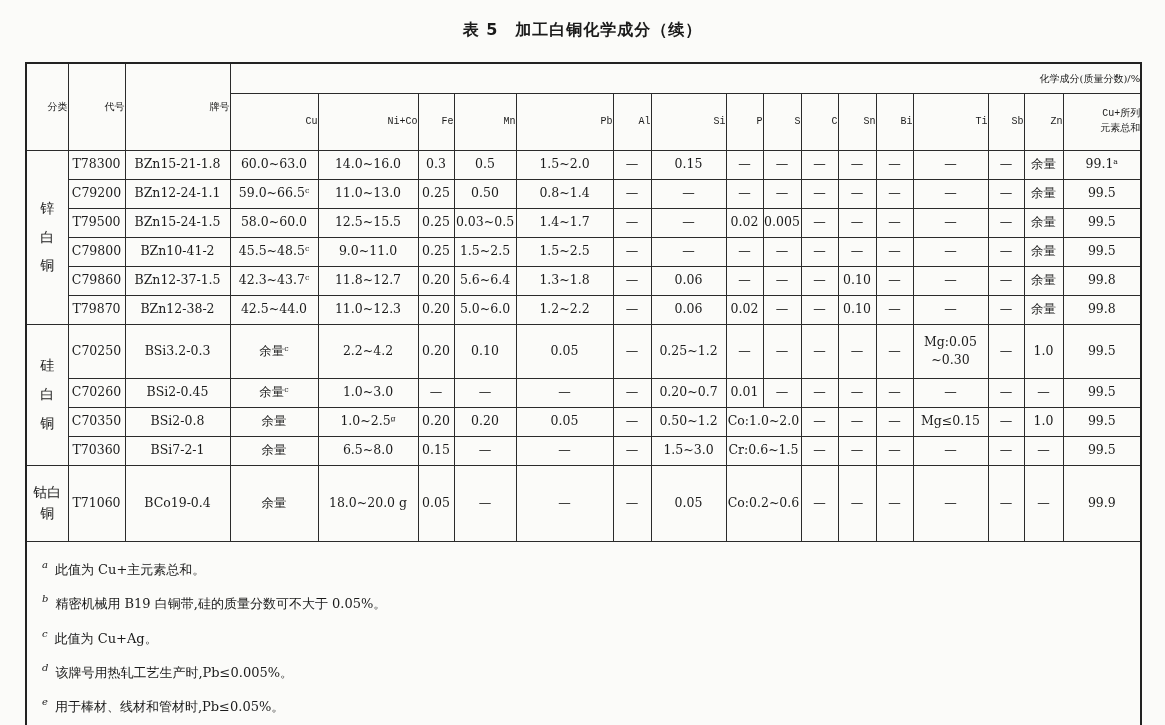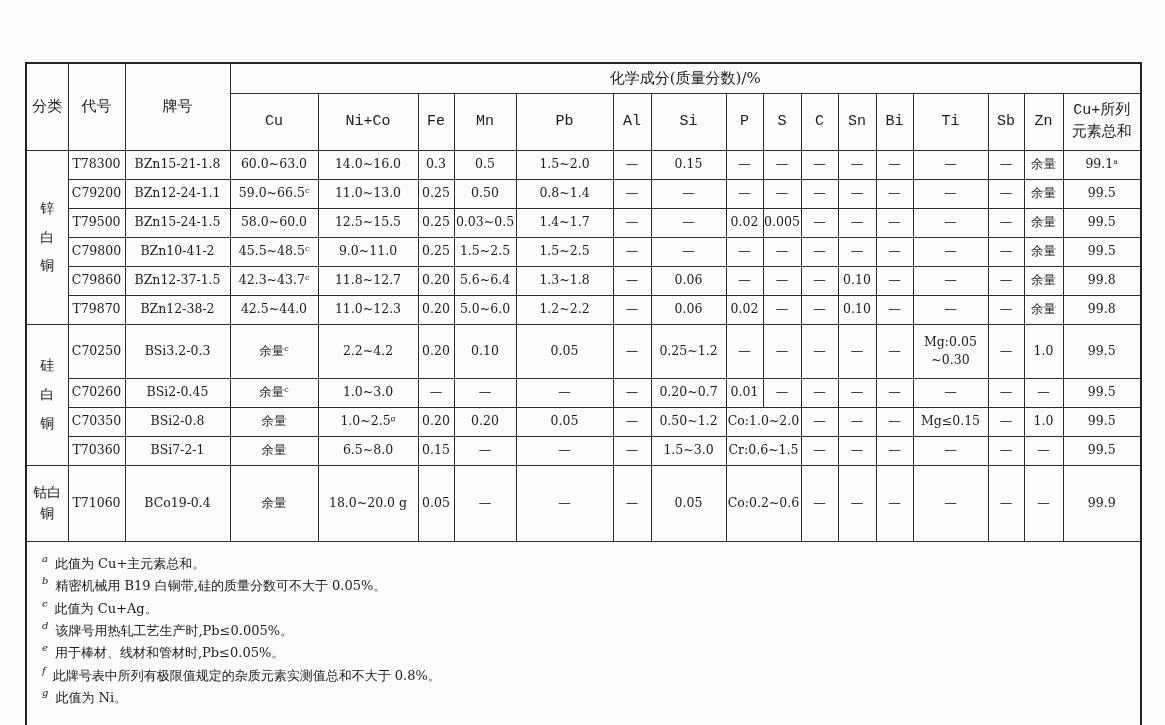--- a/index.html
+++ b/index.html
@@ -17,44 +17,45 @@
   table.comp{
     position:absolute;top:62px;left:25px;width:1115px;
     border-collapse:collapse;table-layout:fixed;
     border:2px solid #222;
   }
   td,th{
     border:1px solid #2b2b2b;text-align:center;vertical-align:middle;
     padding:0;font-weight:normal;font-size:12.5px;line-height:1.3;
     white-space:nowrap;overflow:visible;
   }
-  th{font-size:15px;}
+  th{font-size:10px;text-align:right;}
   tr.hr1{height:30px;}
   tr.hr2{height:57px;font-family:Liberation Mono, monospace;}
   tr.r{height:29px;}
   tr.rtall{height:54px;}
   tr.rlast{height:55px;}
   .two-line{white-space:normal;line-height:1.45;}
   .two-line span{display:block;}
   .vlabel{width:1.15em;margin:0 auto;line-height:2.05;font-size:14px;white-space:normal;word-break:break-all;}
   .vlabel2{width:2.3em;margin:16px auto;line-height:1.55;font-size:14px;white-space:normal;word-break:break-all;}
   td.fnbox{
     height:182px;vertical-align:top;text-align:left;
     padding:9px 16px 0 15px;white-space:normal;font-size:13px;
   }
-  .fn-line{line-height:18px;}
+  .fn-line{line-height:30px;}
   .fn-line sup{
     font-size:10px;font-style:italic;margin-right:7px;position:relative;top:-1px;
   }
 </style>
 </head>
 <body>
 
 <div class="page">
 
+  <div class="doc-title">表 5　加工白铜化学成分（续）</div>
 
   <table class="comp">
     <colgroup>
       <col style="width:42px">
         <col style="width:57px">
         <col style="width:105px">
       <col style="width:88px">
         <col style="width:100px">
         <col style="width:36px">
       <col style="width:62px">

